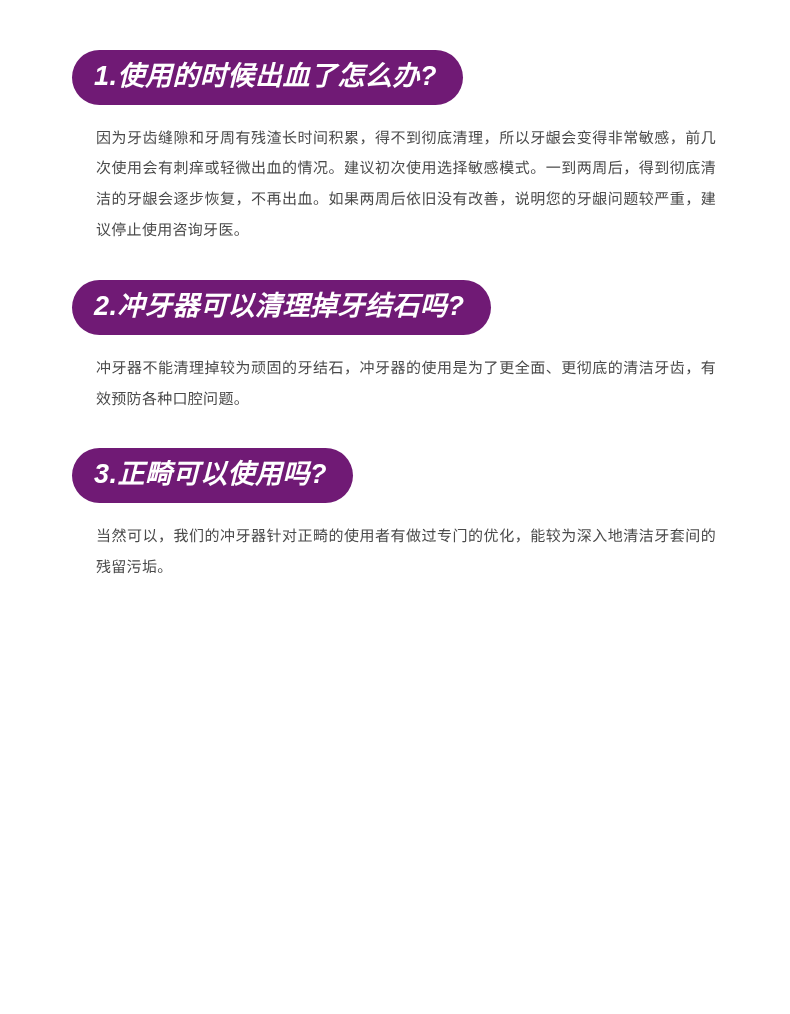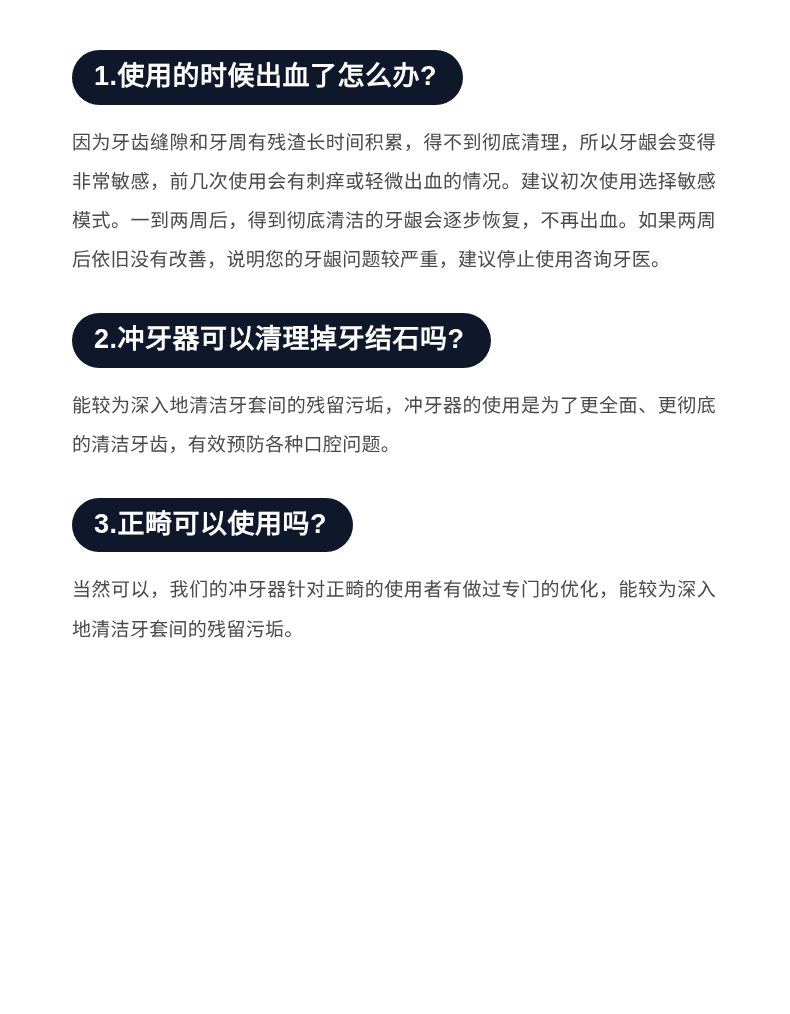--- a/index.html
+++ b/index.html
@@ -22,53 +22,55 @@
     padding: 50px 72px 0 72px;
   }
   .faq-item {
     margin-bottom: 34px;
   }
   .faq-item.last {
     margin-bottom: 0;
   }
   .q-pill {
     display: inline-block;
-    background: #0f172a;
+    background: #701a75;
     color: #ffffff;
     border-radius: 28px;
     padding: 9px 26px 11px 22px;
     font-size: 27px;
     font-weight: bold;
     line-height: 1.28;
     letter-spacing: 0.5px;
     white-space: nowrap;
+    font-style: italic;
   }
   .answer {
     margin-top: 18px;
     color: #4a4a4a;
-    font-size: 19px;
+    font-size: 15px;
     line-height: 2.06;
     letter-spacing: 0.3px;
     text-align: justify;
     padding-right: 2px;
+    margin-left: 24px;
   }
 </style>
 </head>
 <body>
 
 <div class="page">
 
   <div class="faq-item">
     <div class="q-pill">1.使用的时候出血了怎么办?</div>
     <div class="answer">因为牙齿缝隙和牙周有残渣长时间积累，得不到彻底清理，所以牙龈会变得非常敏感，前几次使用会有刺痒或轻微出血的情况。建议初次使用选择敏感模式。一到两周后，得到彻底清洁的牙龈会逐步恢复，不再出血。如果两周后依旧没有改善，说明您的牙龈问题较严重，建议停止使用咨询牙医。</div>
   </div>
 
   <div class="faq-item">
     <div class="q-pill">2.冲牙器可以清理掉牙结石吗?</div>
-    <div class="answer">能较为深入地清洁牙套间的残留污垢，冲牙器的使用是为了更全面、更彻底的清洁牙齿，有效预防各种口腔问题。</div>
+    <div class="answer">冲牙器不能清理掉较为顽固的牙结石，冲牙器的使用是为了更全面、更彻底的清洁牙齿，有效预防各种口腔问题。</div>
   </div>
 
   <div class="faq-item">
     <div class="q-pill">3.正畸可以使用吗?</div>
     <div class="answer">当然可以，我们的冲牙器针对正畸的使用者有做过专门的优化，能较为深入地清洁牙套间的残留污垢。</div>
   </div>
 
   <div class="faq-item">
   </div>
 

